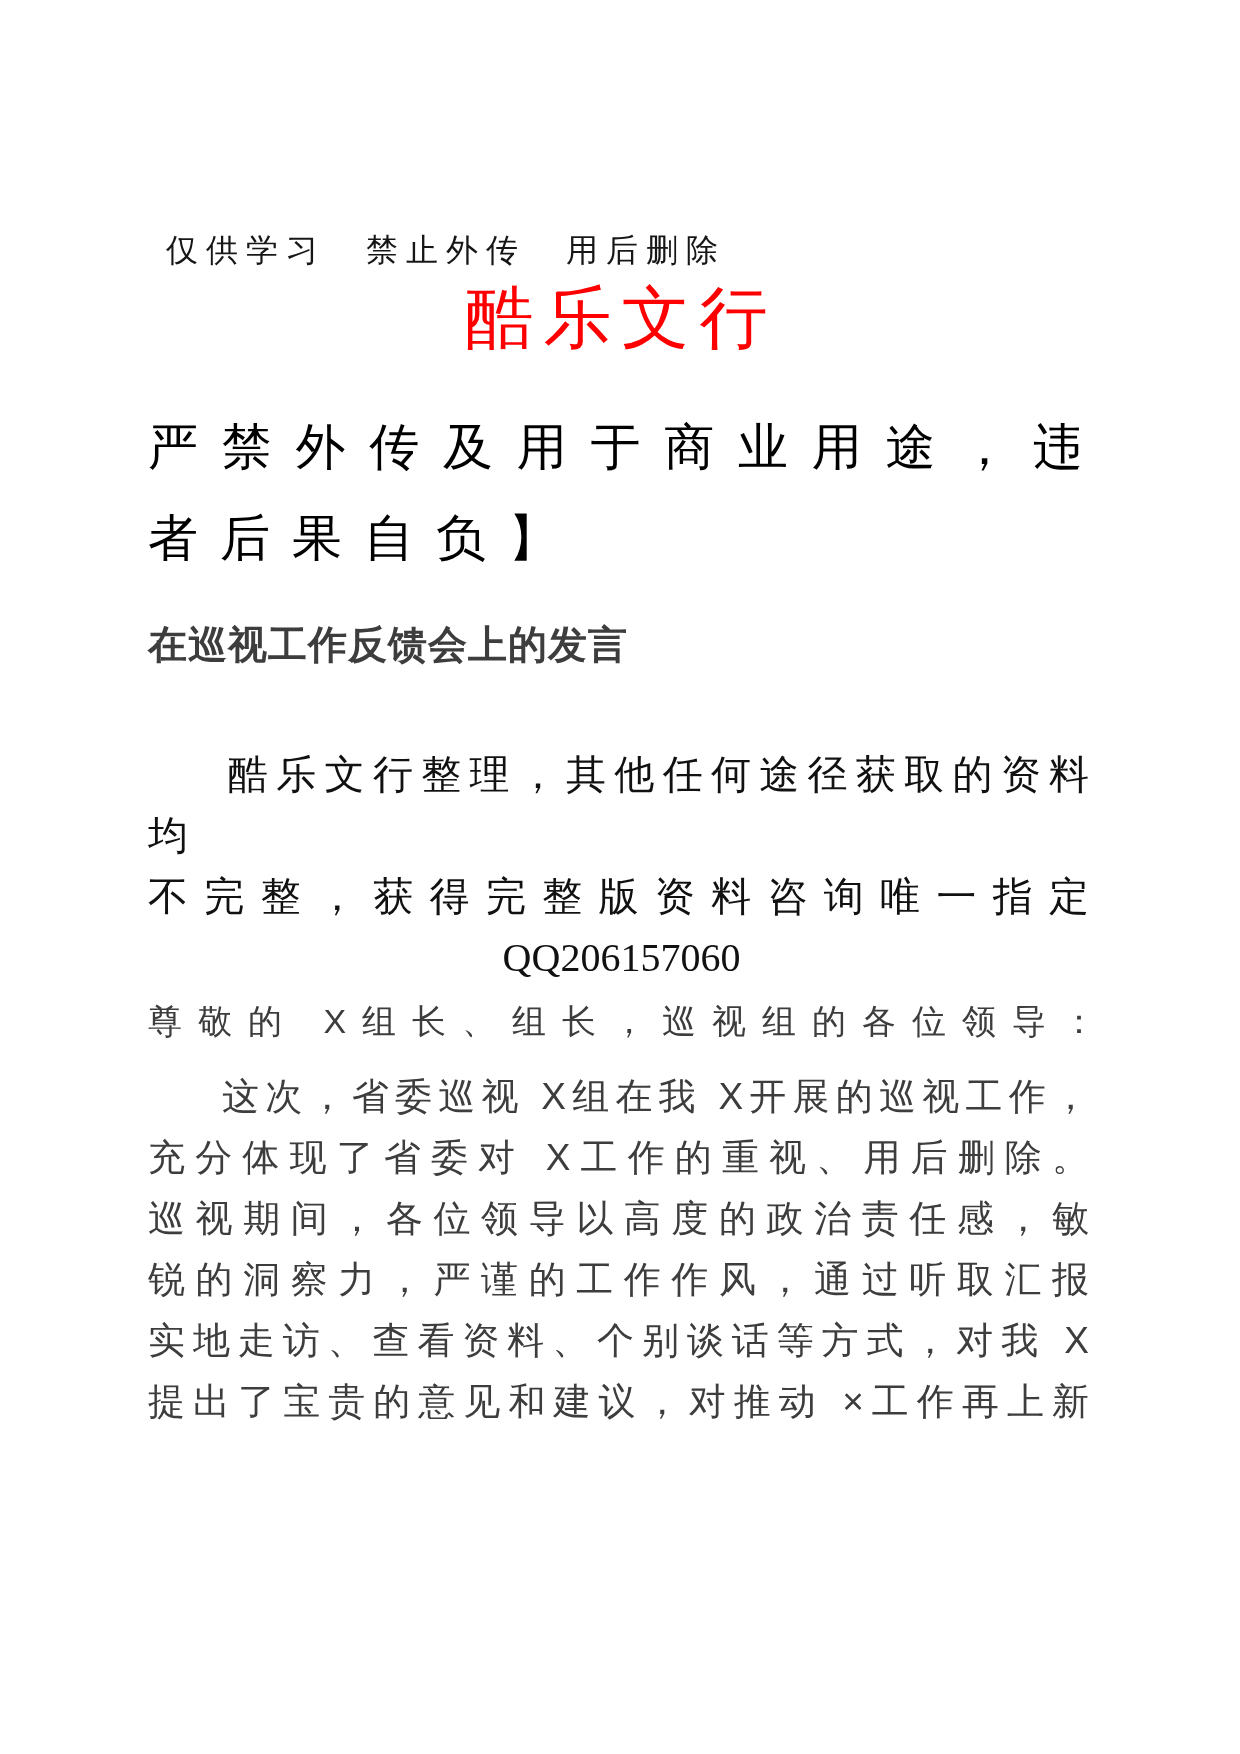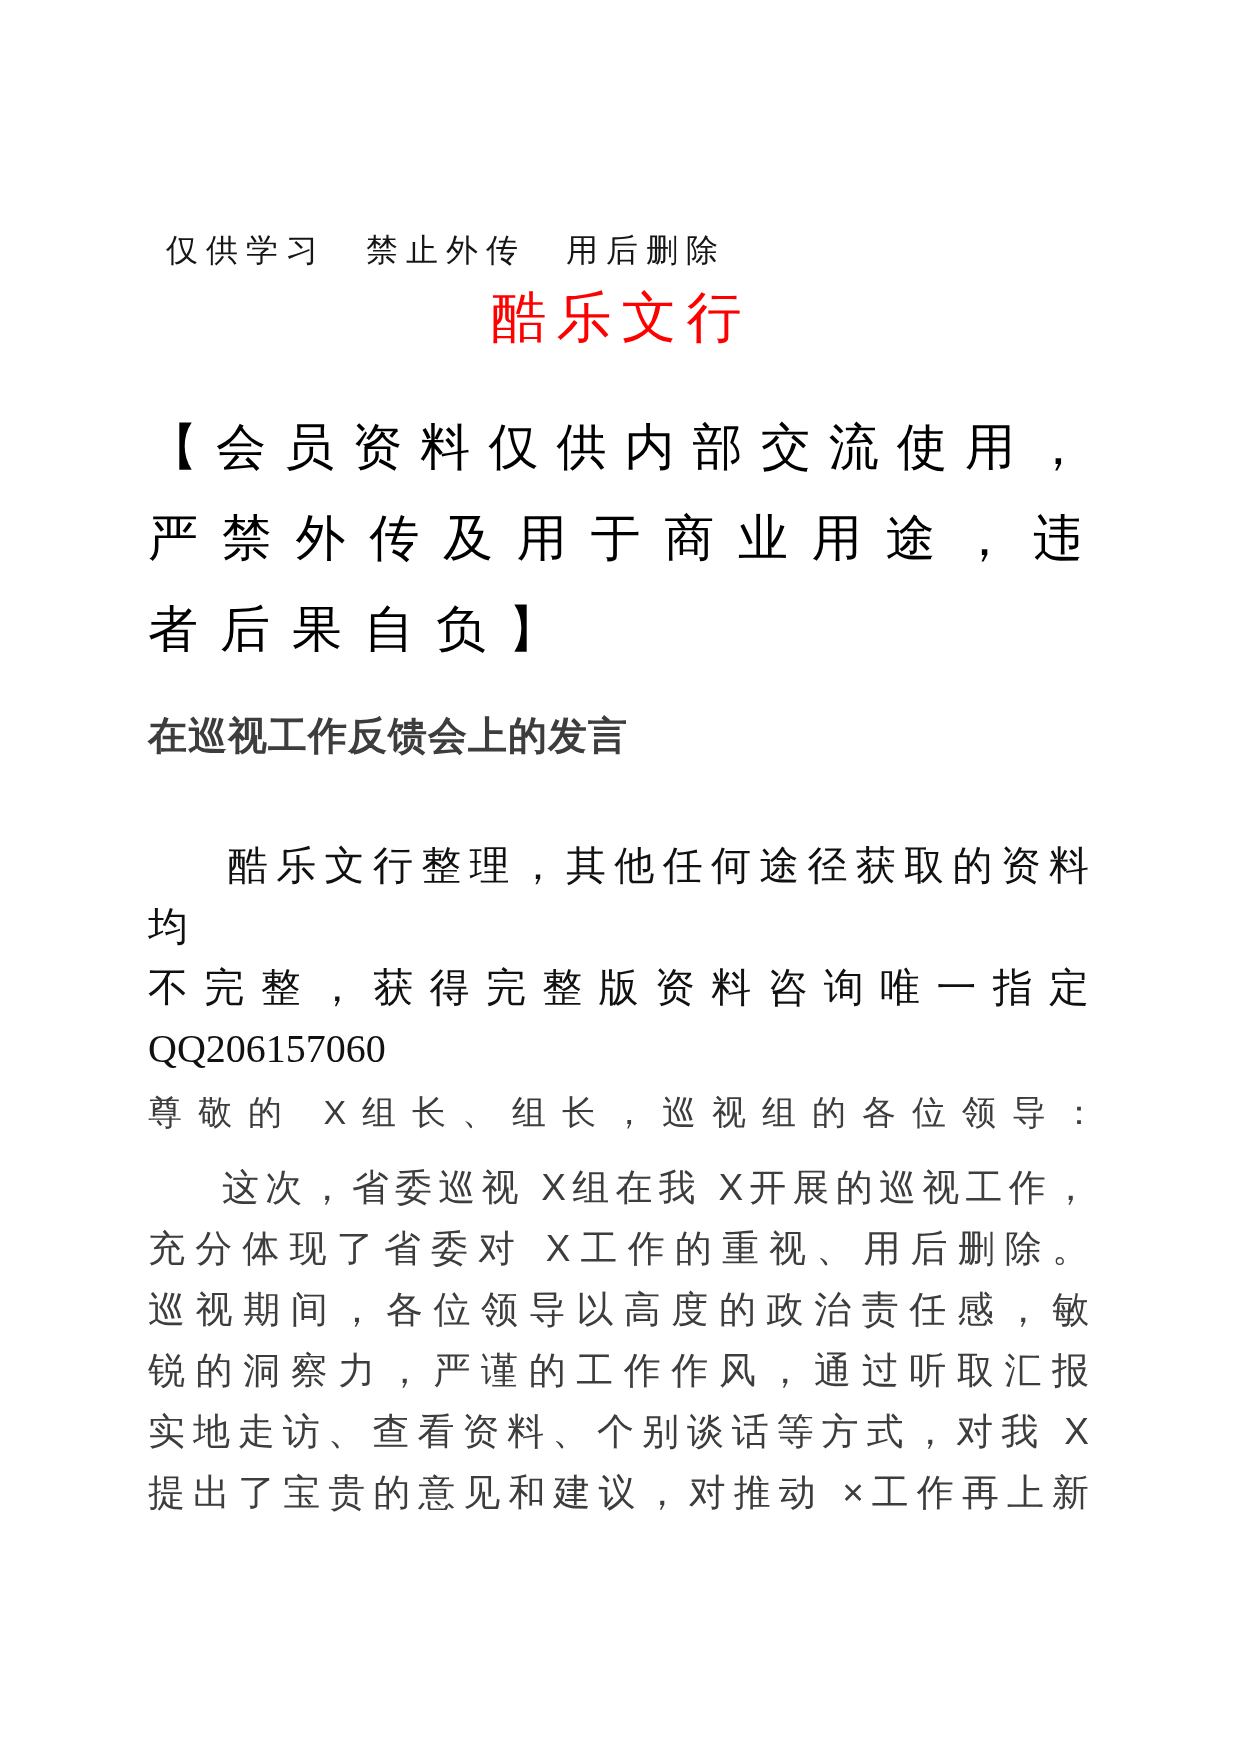--- a/index.html
+++ b/index.html
@@ -25,21 +25,21 @@
     font-size: 32px;
     line-height: 44px;
     letter-spacing: 8px;
     color: #161616;
     padding-left: 18px;
     white-space: nowrap;
   }
   
   .brand {
     margin-top: 3px;
-    font-size: 55px;
+    font-size: 68px;
     line-height: 84px;
     letter-spacing: 10px;
     text-align: center;
     color: #fe0000;
     font-weight: 400;
   }
   
   .member {
     margin-top: 43px;
     color: #000000;
@@ -76,21 +76,21 @@
   .source .jline {
     text-align: justify;
     text-align-last: justify;
     text-justify: inter-character;
     letter-spacing: 6px;
   }
   .source .indent {
     text-indent: 80px;
   }
   .source .plain {
-    text-align: left;
+    text-align: center;
     letter-spacing: 0;
   }
   
   .salutation {
     margin-top: 3px;
     font-size: 34px;
     line-height: 61px;
     letter-spacing: 16px;
     color: #3d3d3d;
     font-weight: 400;
@@ -117,21 +117,20 @@
 <body>
 
 <div class="page">
   <div class="content">
 
     <div class="notice">仅供学习　禁止外传　用后删除</div>
 
     <div class="brand">酷乐文行</div>
 
     <div class="member">
-      <div class="jline">【会员资料仅供内部交流使用，</div>
       <div class="jline">严禁外传及用于商业用途，违</div>
       <div class="cline">者后果自负】</div>
     </div>
 
     <div class="doc-title">在巡视工作反馈会上的发言</div>
 
     <div class="source">
       <div class="jline indent">酷乐文行整理，其他任何途径获取的资料均</div>
       <div class="jline">不完整，获得完整版资料咨询唯一指定</div>
       <div class="plain">QQ206157060</div>

